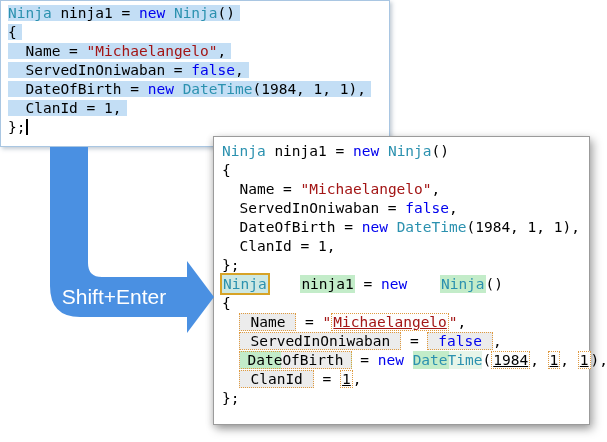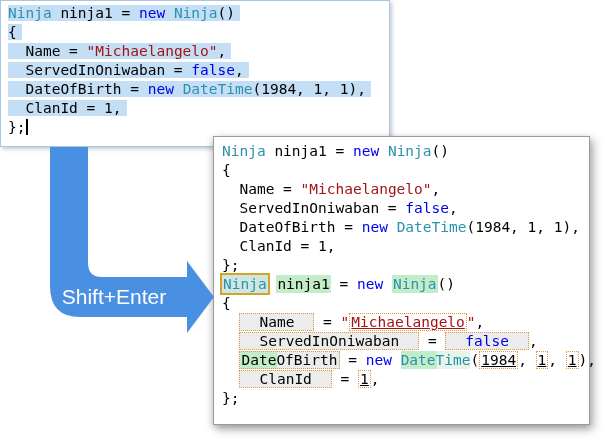--- a/index.html
+++ b/index.html
@@ -23,24 +23,24 @@
     border:1px solid #9b9b9b;
     box-shadow:3px 4px 9px rgba(0,0,0,0.35), -2px 2px 6px rgba(0,0,0,0.12);
     padding:5px 0 0 8px;z-index:2;
   }
   .line{height:19px;}
   .sel{background:var(--selection);padding-right:5px;}
   .c-type{color:var(--type);text-align:center;}
   .c-kw{color:var(--keyword);text-align:center;}
   .c-str{color:var(--string);}
   .m-gold{background:var(--gold_bg);box-shadow:0 0 0 2px var(--gold_border);padding:1px 1px;}
-  .m-green{background:var(--green);padding:1px 1px;}
-  .m-graydot{background:var(--gray_bg);border:1px dotted var(--dot);padding:0 19px;}
+  .m-green{background:var(--green);padding:1px 1px;margin-left:24px;}
+  .m-graydot{background:var(--gray_bg);border:1px dotted var(--dot);padding:0 10px;}
   .m-whitedot{background:#fdfdfd;border:1px dotted var(--dot);padding:0 1px;text-decoration:underline;}
-  .m-greendot{background:linear-gradient(to right, var(--green) 0 37%, var(--gray_bg) 37%);border:1px dotted var(--dot);padding:0 1px;}
+  .m-greendot{background:linear-gradient(to right, var(--green) 0 37%, var(--gray_bg) 37%);border:1px dotted var(--dot);padding:0 7px;}
   .m-greenfade{background:linear-gradient(to right, var(--green) 0 52%, var(--green_faint) 52%);padding:1px 0;}
   .caret{display:inline-block;width:1.5px;height:16px;background:#000;vertical-align:-3px;margin-left:1px;}
   #arrow-wrap{position:absolute;left:40px;top:140px;width:185px;height:205px;z-index:3;pointer-events:none;}
   #arrow-label{font-family:"Liberation Sans", sans-serif;}
 </style>
 </head>
 <body>
 
 <div id="panel-before" class="panel"><div class="line"><span class="sel"><span class="c-type">Ninja</span><span class=""> ninja1 = </span><span class="c-kw">new</span><span class=""> </span><span class="c-type">Ninja</span><span class="">()</span></span></div><div class="line"><span class="sel"><span class="">{</span></span></div><div class="line"><span class="sel"><span class="">  Name = </span><span class="c-str">"Michaelangelo"</span><span class="">,</span></span></div><div class="line"><span class="sel"><span class="">  ServedInOniwaban = </span><span class="c-kw">false</span><span class="">,</span></span></div><div class="line"><span class="sel"><span class="">  DateOfBirth = </span><span class="c-kw">new</span><span class=""> </span><span class="c-type">DateTime</span><span class="">(1984, 1, 1),</span></span></div><div class="line"><span class="sel"><span class="">  ClanId = 1,</span></span></div><div class="line"><span><span class="">};</span></span><span class="caret"></span></div></div>
 

